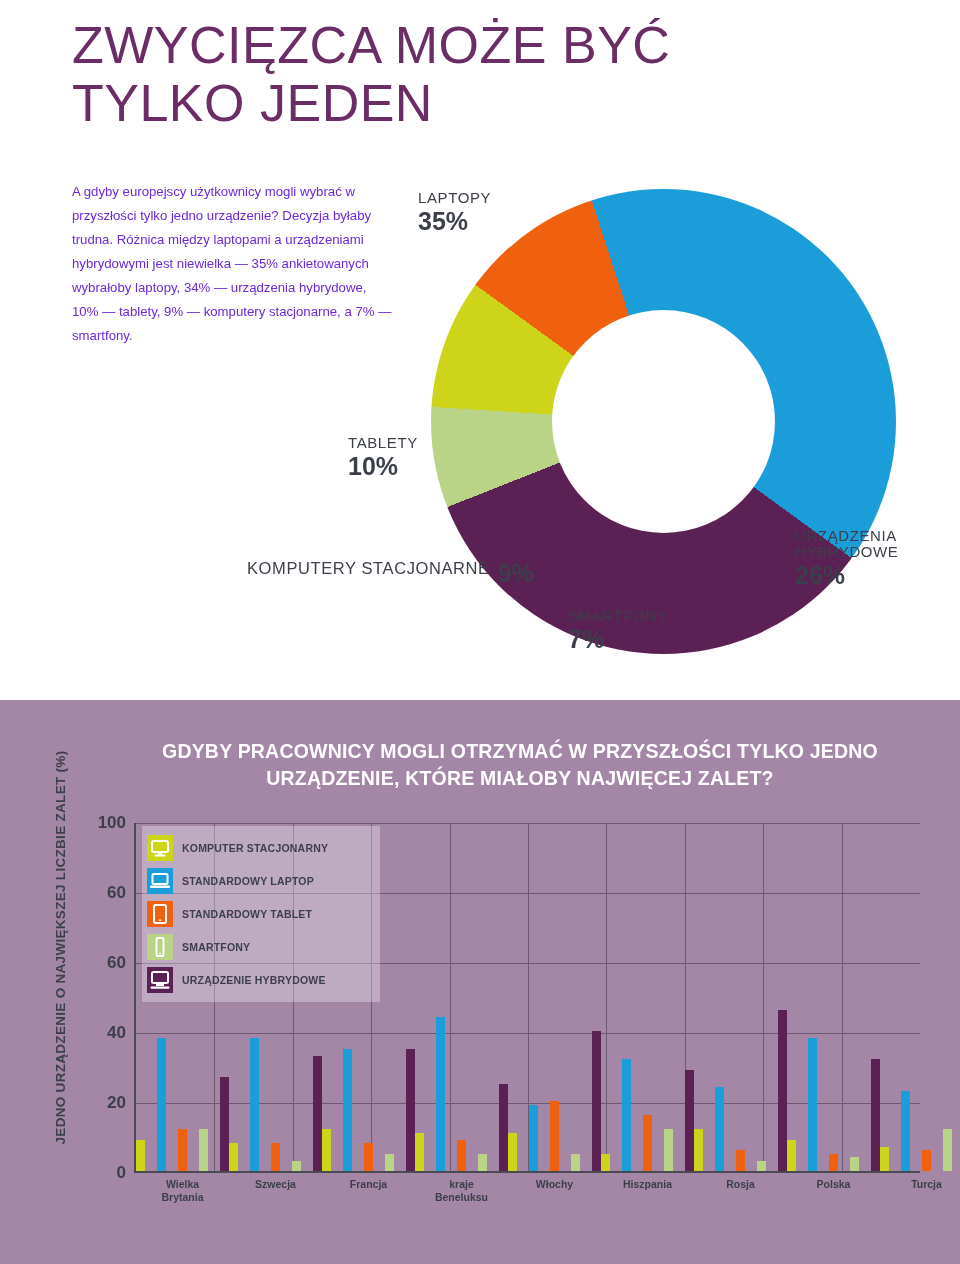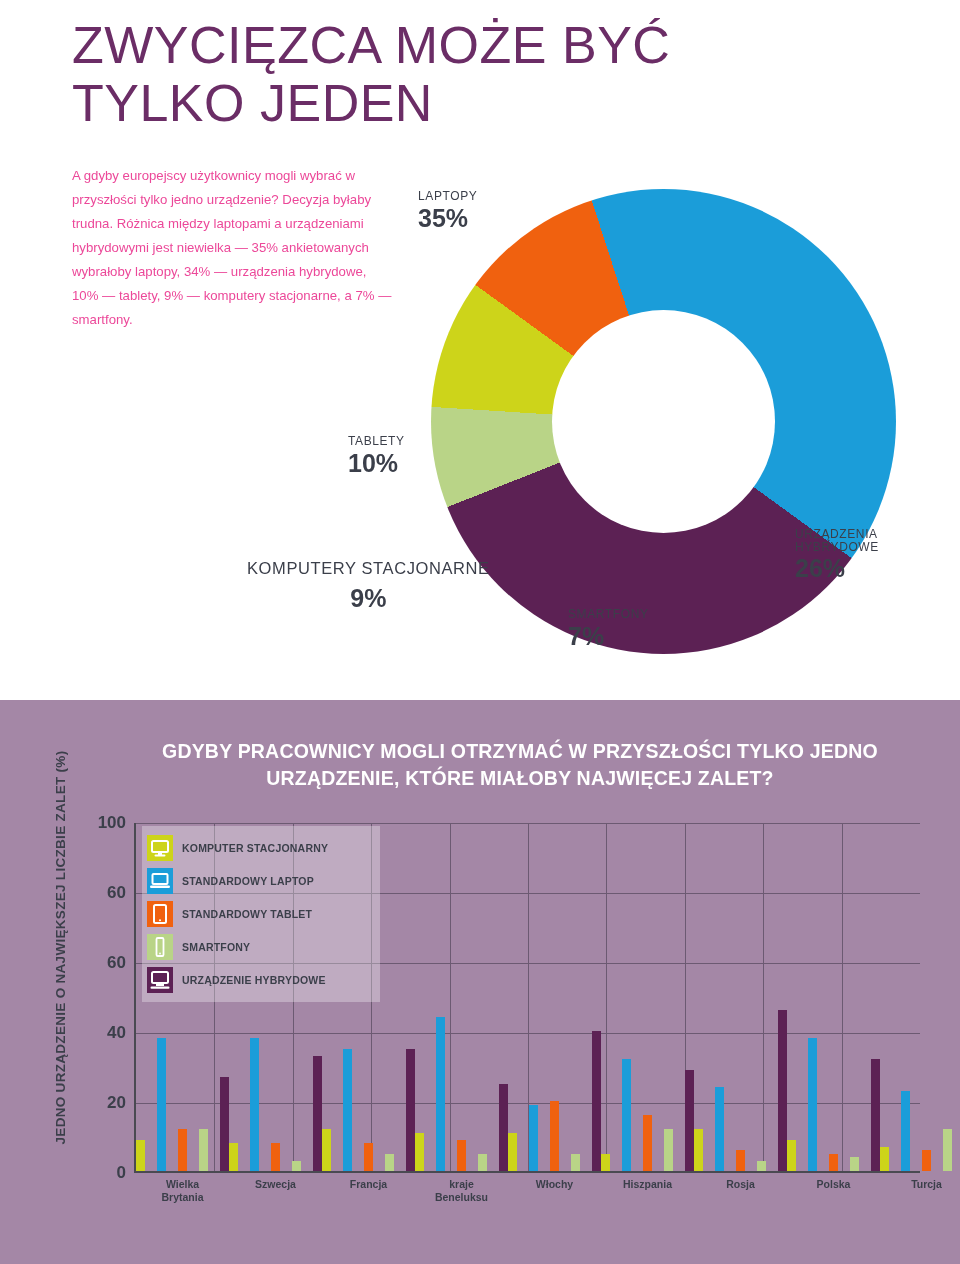--- a/index.html
+++ b/index.html
@@ -18,48 +18,48 @@
   }
   .headline {
     position: absolute; left: 72px; top: 16px; width: 700px;
     font-size: 52px; line-height: 58px;
     font-weight: 400; letter-spacing: 0.5px;
     color: #6b2d66;
   }
   .headline .l2 { display: block; }
 
   .intro {
-    position: absolute; left: 72px; top: 164px; width: 320px;
+    position: absolute; left: 72px; top: 180px; width: 320px;
     font-size: 13.2px; line-height: 24px;
-    color: #ec4899;
+    color: #6d28d9;
   }
 
   
   .donut-wrap {
     position: absolute; left: 418px; top: 186px;
     width: 500px; height: 470px;
   }
   .donut {
     position: absolute; left: 0; top: 0;
     width: 500px; height: 470px;
   }
 
   .dlabel {
     position: absolute;
     color: #3b3f4a;
     line-height: 1.06;
   }
   .dlabel .cap {
-    font-size: 12px; letter-spacing: 0.6px; font-weight: 400;
+    font-size: 15px; letter-spacing: 0.6px; font-weight: 400;
     color: #3b3f4a; display: block; white-space: nowrap;
   }
   .dlabel .pct {
     font-size: 25px; font-weight: 700; display: block; margin-top: 2px;
   }
-  .dlabel.inline { display: flex; align-items: center; gap: 8px; white-space: nowrap; flex-direction: column;}
+  .dlabel.inline { display: flex; align-items: flex-start; gap: 8px; white-space: nowrap;}
   .dlabel.inline .pct { margin-top: 0; }
 
   #lab-laptopy { left: 418px; top: 190px; }
   #lab-tablety { left: 348px; top: 435px; }
   #lab-komputery { left: 247px; top: 560px; }
   #lab-smartfony { left: 568px; top: 608px; }
   #lab-hybrid { left: 795px; top: 528px; }
   #lab-komputery .cap { font-size: 16.5px; }
   #lab-smartfony { text-align: left; }
 

